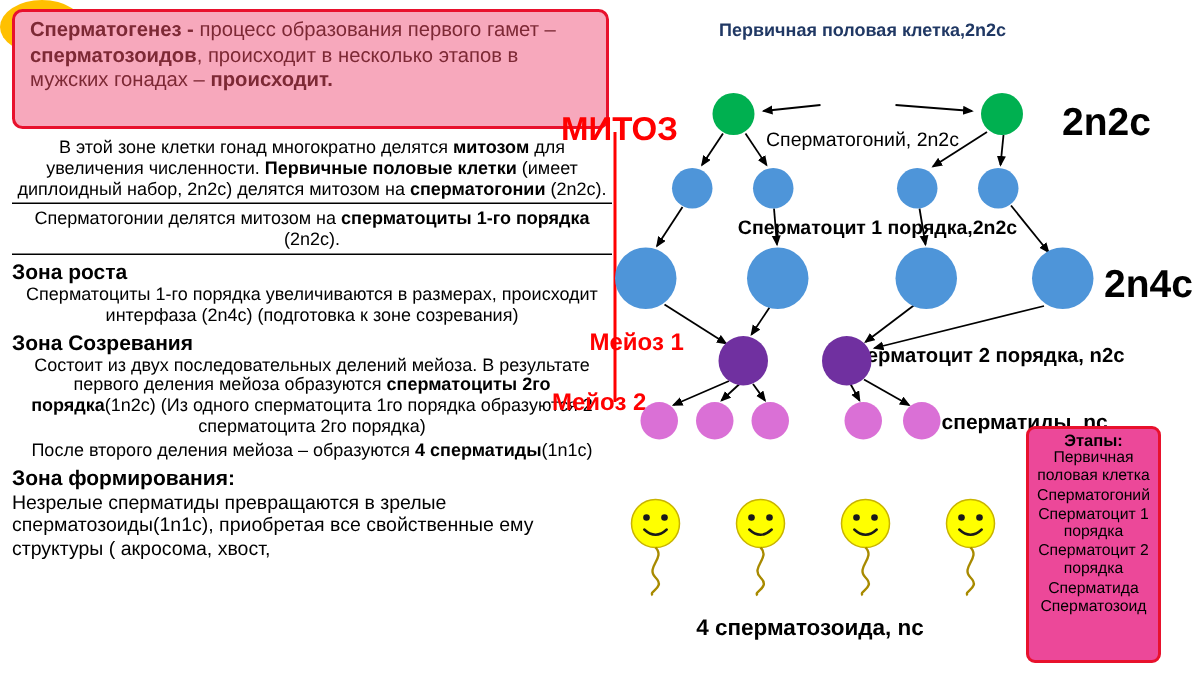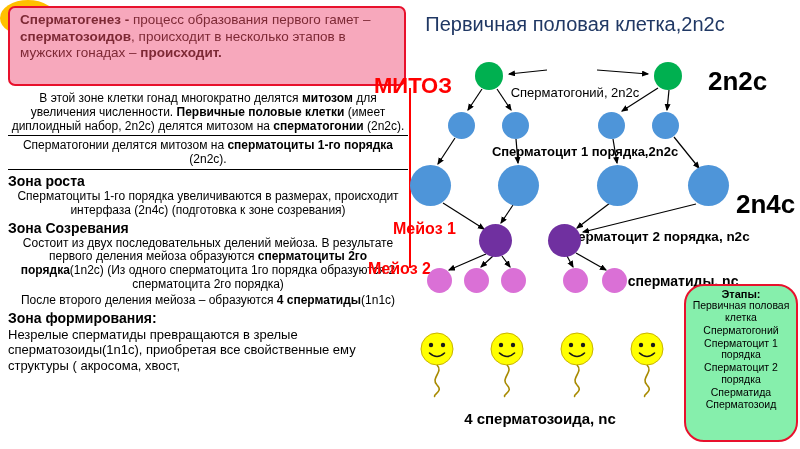--- a/index.html
+++ b/index.html
@@ -16,47 +16,47 @@
   .blocks { position:absolute; left:8px; top:92px; width:400px; color:#000; }
   .blk { margin-bottom:2px; }
   .blk.p  { font-size:12px; line-height:1.15;text-align:center; }
   .blk.pl { font-size:13px; line-height:1.22; }
   .blk.h  { font-size:14px; font-weight:bold; margin-top:2px; margin-bottom:1px; }
   .blk.sep { border-bottom:1.5px solid #000; padding-bottom:2px; margin-bottom:3px; }
   .b { font-weight:bold; }
 
   
   .lbl { position:absolute; white-space:nowrap; }
-  .top-label { left:410px; top:13px; width:330px; text-align:center; font-weight:normal; font-size:20px; color:#203864; }
+  .top-label { left:410px; top:13px; width:330px; text-align:center; font-weight:bold; font-size:12px; color:#203864; }
   .mitoz  { left:374px; top:73px; font-size:22px; font-weight:bold; color:#FF0000; }
   .sg-label  { left:480px; top:85px; width:190px; text-align:center; font-size:13px; color:#000; }
   .p2n2c { left:708px; top:66px; font-size:26px; font-weight:bold; color:#000; }
   .sc1-label { left:466px; top:144px; width:238px; text-align:center; font-size:13px; font-weight:bold; color:#000; }
-  .p2n4c { left:736px; top:189px; font-size:26px; font-weight:bold; color:#000; }
+  .p2n4c { left:736px; top:174px; font-size:26px; font-weight:bold; color:#000; }
   .meioz1 { left:393px; top:220px; font-size:16px; font-weight:bold; color:#FF0000; }
   .sc2-label { left:560px; top:229px; font-size:13.5px; font-weight:bold; color:#000; }
   .meioz2 { left:368px; top:260px; font-size:16px; font-weight:bold; color:#FF0000; }
   .spermatids-label { left:616px; top:273px; font-size:14px; font-weight:bold; color:#000; }
   .spermatozoa-label { left:430px; top:410px; width:220px; text-align:center; font-size:15px; font-weight:bold; color:#000; }
 
   
   .cell { position:absolute; border-radius:50%; }
   .yellowcell { left:544px; top:47px; width:56px; height:36px; background:#FFC000; border-radius:50%;
     display:flex; align-items:center; justify-content:center; }
   .cell-text { font-size:11px; font-weight:bold; color:#203864; line-height:1.05; text-align:center; }
   .cell-text span { display:block; }
   .green  { width:28px; height:28px; background:#00B050; }
   .blue   { width:27px; height:27px; background:#4E95D9; }
   .bigblue{ width:41px; height:41px; background:#4E95D9; }
   .purple { width:33px; height:33px; background:#7030A0; }
   .pinkc  { width:25px; height:25px; background:#DA70D6; }
 
   
-  .stages { position:absolute; left:684px; top:284px; width:114px; height:158px;
-    background:#86efac; border:2px solid #E8112D; border-radius:20px;
+  .stages { position:absolute; left:684px; top:284px; width:90px; height:158px;
+    background:#ec4899; border:2px solid #E8112D; border-radius:6px;
     padding:2px 4px; font-size:10.5px; line-height:1.12; text-align:center; color:#000; overflow:hidden; }
   .stitle { font-weight:bold; font-size:11px; }
   .stage-item { margin-bottom:1px; }
 
   .smiley { position:absolute; width:36px; height:66px; }
 </style>
 </head>
 <body>
 
 <div class="slide">

